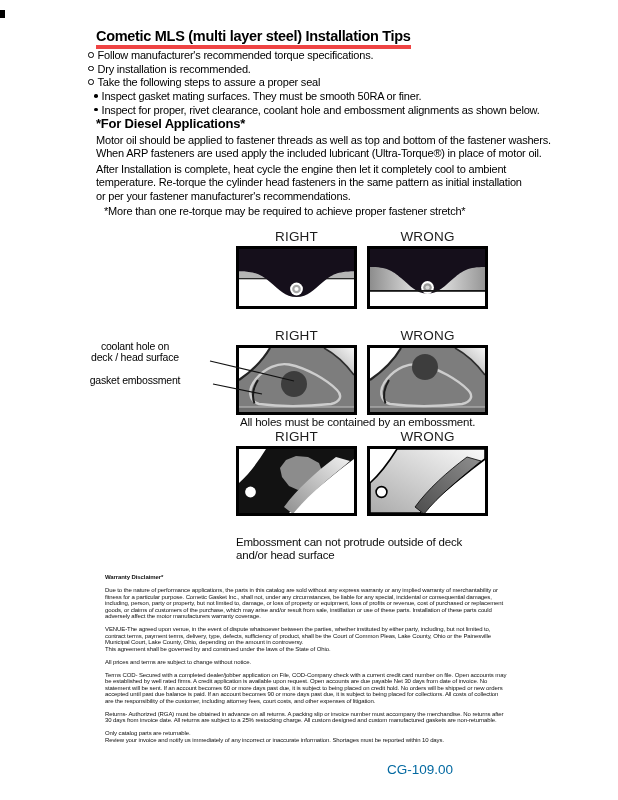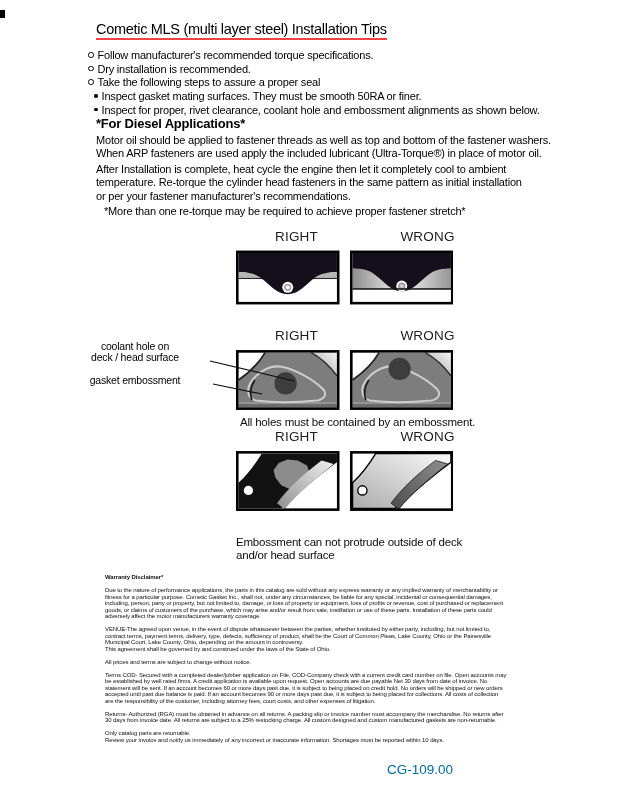--- a/index.html
+++ b/index.html
@@ -2,34 +2,34 @@
 <html><head>
 <meta charset="utf-8">
 <style>
   html,body{margin:0;padding:0;background:#ffffff;}
   #page{position:relative;width:618px;height:800px;background:#ffffff;overflow:hidden;
         font-family:"Liberation Sans","DejaVu Sans",sans-serif;color:#000;}
   .pre{white-space:pre-line;}
   
   #mark{position:absolute;left:0;top:10px;width:5px;height:8px;background:#000;}
   
-  #title{position:absolute;left:96px;top:21px;font-size:14.5px;font-weight:normal;
-         letter-spacing:-0.3px;border-bottom:2px solid #ef4444;padding-bottom:1px;}
+  #title{position:absolute;left:96px;top:28px;font-size:14.5px;font-weight:bold;
+         letter-spacing:-0.3px;border-bottom:4px solid #ef4444;padding-bottom:1px;}
   
   #tips{position:absolute;left:88px;top:48px;width:470px;font-size:11px;letter-spacing:-0.2px;}
   .brow{display:flex;align-items:center;height:13.7px;}
   .brow.sub{margin-left:6px;}
   .odot{width:3.5px;height:3.5px;border:1px solid #000;border-radius:50%;margin-right:4px;flex:0 0 auto;}
   .fdot{width:3.6px;height:3.6px;background:#000;border-radius:50%;margin-right:4px;flex:0 0 auto;}
   
   #diesel-h{position:absolute;left:96px;top:116px;font-size:13px;font-weight:bold;letter-spacing:-0.2px;}
   .para{position:absolute;left:96px;width:480px;font-size:11px;line-height:13.4px;letter-spacing:-0.2px;}
   #dp1{top:134px;} #dp2{top:163px;} #dnote{top:205px;margin-left:8px;}
   
-  .figrow{position:absolute;left:236px;width:217px;}
+  .figrow{position:absolute;left:236px;width:252px;}
   .lblrow{display:flex;width:252px;font-size:13.5px;color:#1d1d1d;letter-spacing:0.2px;}
   .lbl{width:121px;text-align:center;}
   .lbl+.lbl{margin-left:10px;}
   .boxrow{display:flex;margin-top:2px;}
   .boxrow svg{display:block;}
   .boxrow svg+svg{margin-left:10px;}
   .cap{position:absolute;font-size:11.5px;letter-spacing:-0.2px;line-height:13px;color:#0d0d0d;}
   #r1{top:229px;} #cap1{left:236px;top:312px;}
   #r2{top:328px;} #cap2{left:240px;top:416px;}
   #r3{top:429px;} #cap3{left:236px;top:516px;margin-top:20px;}

